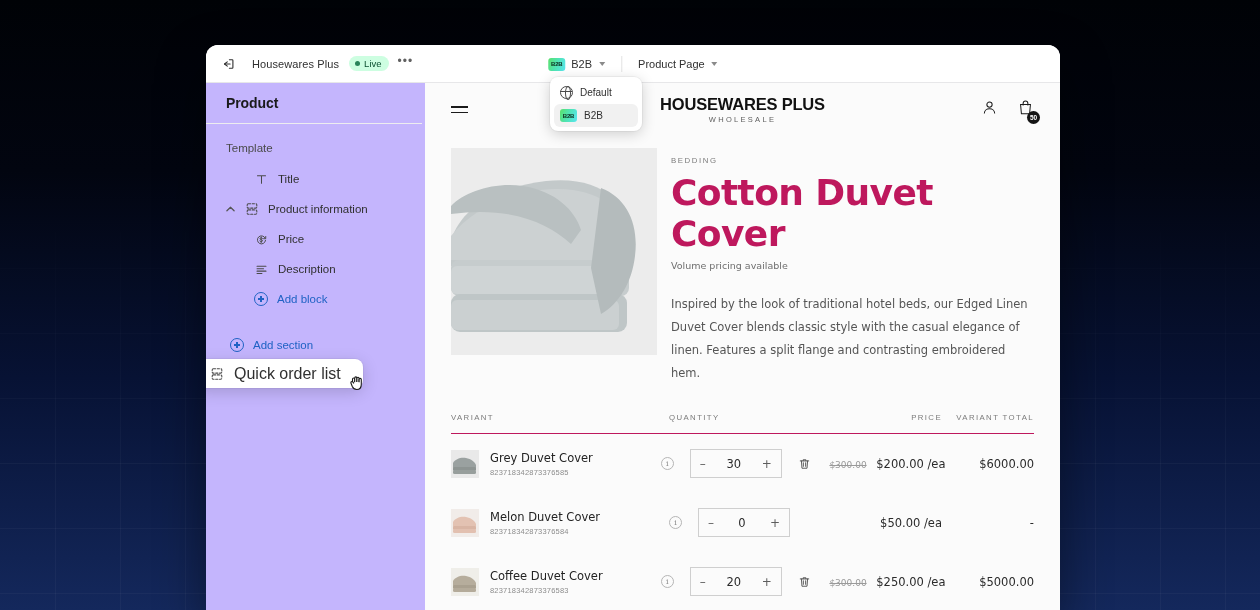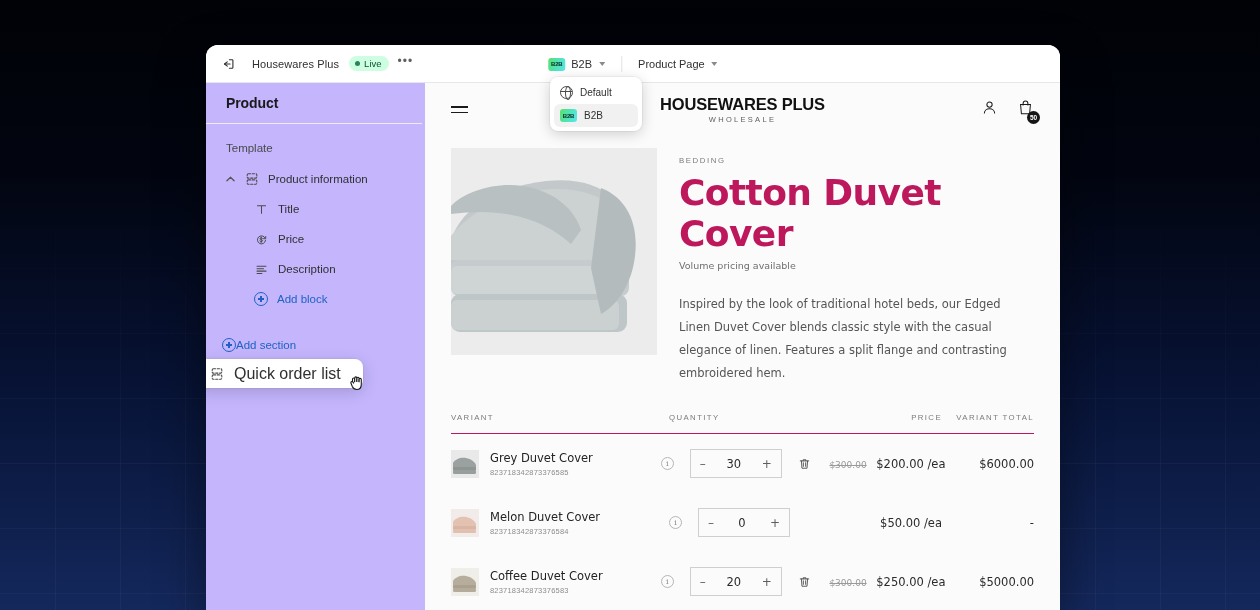--- a/index.html
+++ b/index.html
@@ -167,22 +167,22 @@
   }
   .sb-icon { width: 15px; height: 15px; flex: none; display:flex; align-items:center; justify-content:center; color:#4a4a4a; }
   .sb-child { padding-left: 48px; }
   .sb-add {
     display:flex; align-items:center; gap: 9px;
     height: 30px; padding-left: 48px;
     font-size: 11.5px; color: #1f62c4; cursor: pointer;
     font-weight: 400;
   }
   .sb-add-section {
-    display:flex; align-items:center; gap: 0;
-    height: 30px; padding-left: 16px;
+    display:flex; align-items:center; gap: 9px;
+    height: 30px; padding-left: 24px;
     font-size: 11.5px; color: #1f62c4; cursor: pointer;
     margin-top: 16px;
     text-align: center;
   }
   .plus-circle {
     width: 14px; height: 14px; border-radius: 50%;
     border: 1.2px solid #1f62c4; position: relative; flex:none;
   }
   .plus-circle::before, .plus-circle::after {
     content:''; position:absolute; background: #1f62c4;
@@ -239,21 +239,21 @@
   .cart-badge {
     position: absolute; right: -6px; bottom: -4px;
     background: #141414; color: #fff;
     font-size: 6.5px; font-weight: 600;
     width: 13px; height: 13px; border-radius: 50%;
     display:flex; align-items:center; justify-content:center;
   }
 
   
   #prod-section {
-    display: flex; gap: 22px;
+    display: flex; gap: 14px;
     padding: 12px 26px 0 26px;
   }
   #prod-img {
     width: 206px; height: 207px;
     background: #ebebeb;
     flex: none;
     position: relative;
     overflow: hidden;
   }
   #prod-info { padding-top: 8px; flex: 1; }
@@ -382,42 +382,42 @@
   <div id="body-split">
 
     <div id="sidebar">
       <div id="sb-header">
         <div class="t">Product</div>
       </div>
 
       <div id="sb-list">
         <div class="sb-section-label">Template</div>
 
+        <div class="sb-row sb-child">
+          <span class="sb-icon">
+            <svg width="13" height="13" viewBox="0 0 16 16" fill="none" stroke="#4a4a4a" stroke-width="1.3" stroke-linecap="round">
+                <path d="M3 3.5h10M8 3.5v9"></path>
+              </svg>
+          </span>
+          <span>Title</span>
+        </div>
+
         <div class="sb-row">
           <span class="sb-caret">
             <svg width="9" height="6" viewBox="0 0 10 6" fill="none" stroke="#555" stroke-width="1.4" stroke-linecap="round" stroke-linejoin="round">
                 <path d="M1 5l4-4 4 4"></path>
               </svg>
           </span>
           <span class="sb-icon">
             <svg width="14" height="14" viewBox="0 0 16 16" fill="none" stroke="#4a4a4a" stroke-width="1.2" stroke-linecap="round" stroke-dasharray="2.6 1.8">
               <rect x="2.5" y="2" width="11" height="5" rx="1.3"></rect>
                 <rect x="2.5" y="9" width="11" height="5" rx="1.3"></rect>
             </svg>
           </span>
           <span>Product information</span>
-        </div>
-
-        <div class="sb-row sb-child">
-          <span class="sb-icon">
-            <svg width="13" height="13" viewBox="0 0 16 16" fill="none" stroke="#4a4a4a" stroke-width="1.3" stroke-linecap="round">
-                <path d="M3 3.5h10M8 3.5v9"></path>
-              </svg>
-          </span>
-          <span>Title</span>
         </div>
 
         <div class="sb-row sb-child">
           <span class="sb-icon">
             <svg width="13" height="13" viewBox="0 0 16 16" fill="none" stroke="#4a4a4a" stroke-width="1.2" stroke-linecap="round">
               <path d="M12.5 6.2A5 5 0 1 0 13 9"></path>
                 <path d="M13.2 4.3V7h-2.7"></path>
               <path d="M9.2 6.6c-.4-.5-1-.7-1.6-.7-.9 0-1.5.4-1.5 1.1 0 1.6 3.2.7 3.2 2.4 0 .8-.7 1.2-1.7 1.2-.7 0-1.3-.3-1.7-.8M7.6 4.9v7"></path>
             </svg>
           </span>

